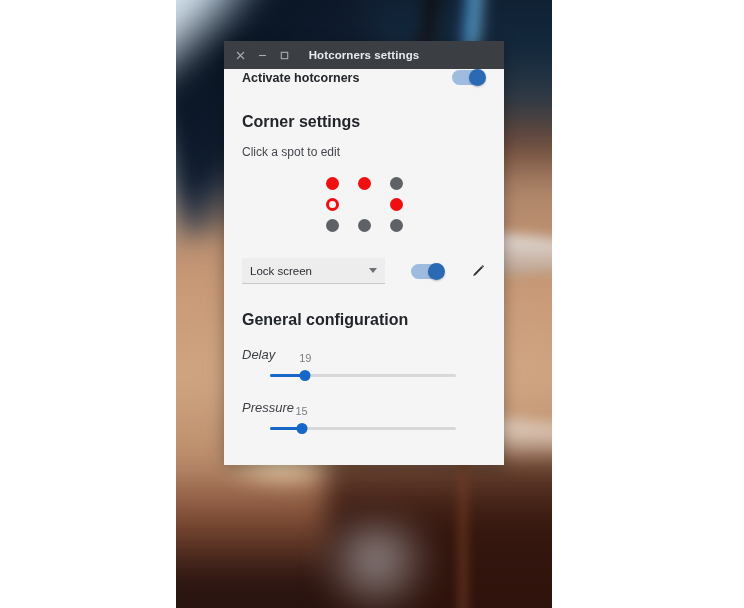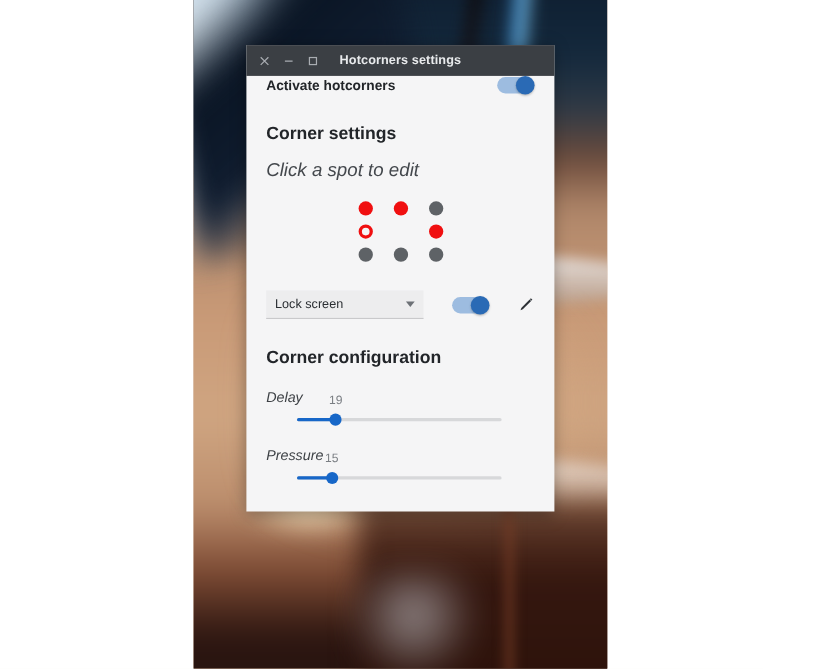--- a/index.html
+++ b/index.html
@@ -186,22 +186,21 @@
     font-weight: bold;
     color: #222529;
   }
   .h-section {
     font-size: 16px;
     font-weight: bold;
     color: #222529;
     margin-top: 27px;
   }
   .subtle-italic {
-    font-size: 17px;
-    font-style: italic;
+    font-size: 12px;
     color: #44484d;
     margin-top: 14px;
   }
 
   
   .switch {
     position: relative;
     width: 34px;
     height: 17px;
     flex: none;
@@ -403,21 +402,21 @@
           <div class="knob"></div>
         </div>
         <div id="edit-icon">
           <svg width="16" height="16" viewBox="0 0 16 16" aria-hidden="true">
             <path d="M12.6 2.1 L14.0 3.5 L5.3 12.2 L3.2 13.0 L3.9 10.9 Z" fill="#2d3136"></path>
             <path d="M11.6 3.1 L13.0 4.5" stroke="#f5f5f6" stroke-width="0.8"></path>
           </svg>
         </div>
       </div>
 
-      <div class="h-section">Corner configuration</div>
+      <div class="h-section">General configuration</div>
 
       <div id="sliders">
           <div class="slider-label">Delay</div>
           <div class="slider-block">
             <div class="slider-track-wrap">
               <div class="val-pos" style="left: 19%;">19</div>
               <div class="strack"></div>
               <div class="sfill" style="width: 19%;"></div>
               <div class="sknob" style="left: 19%;"></div>
             </div>

